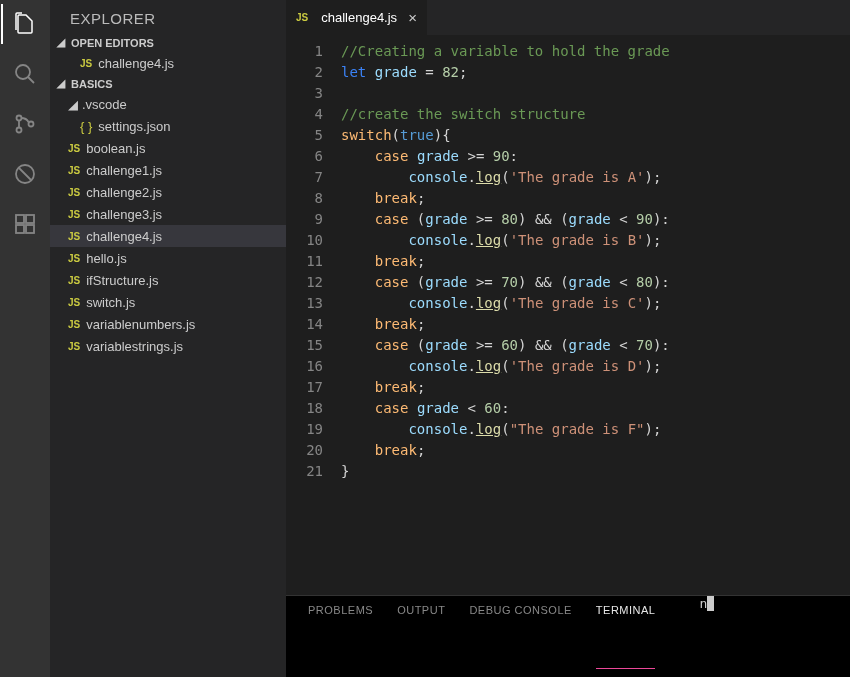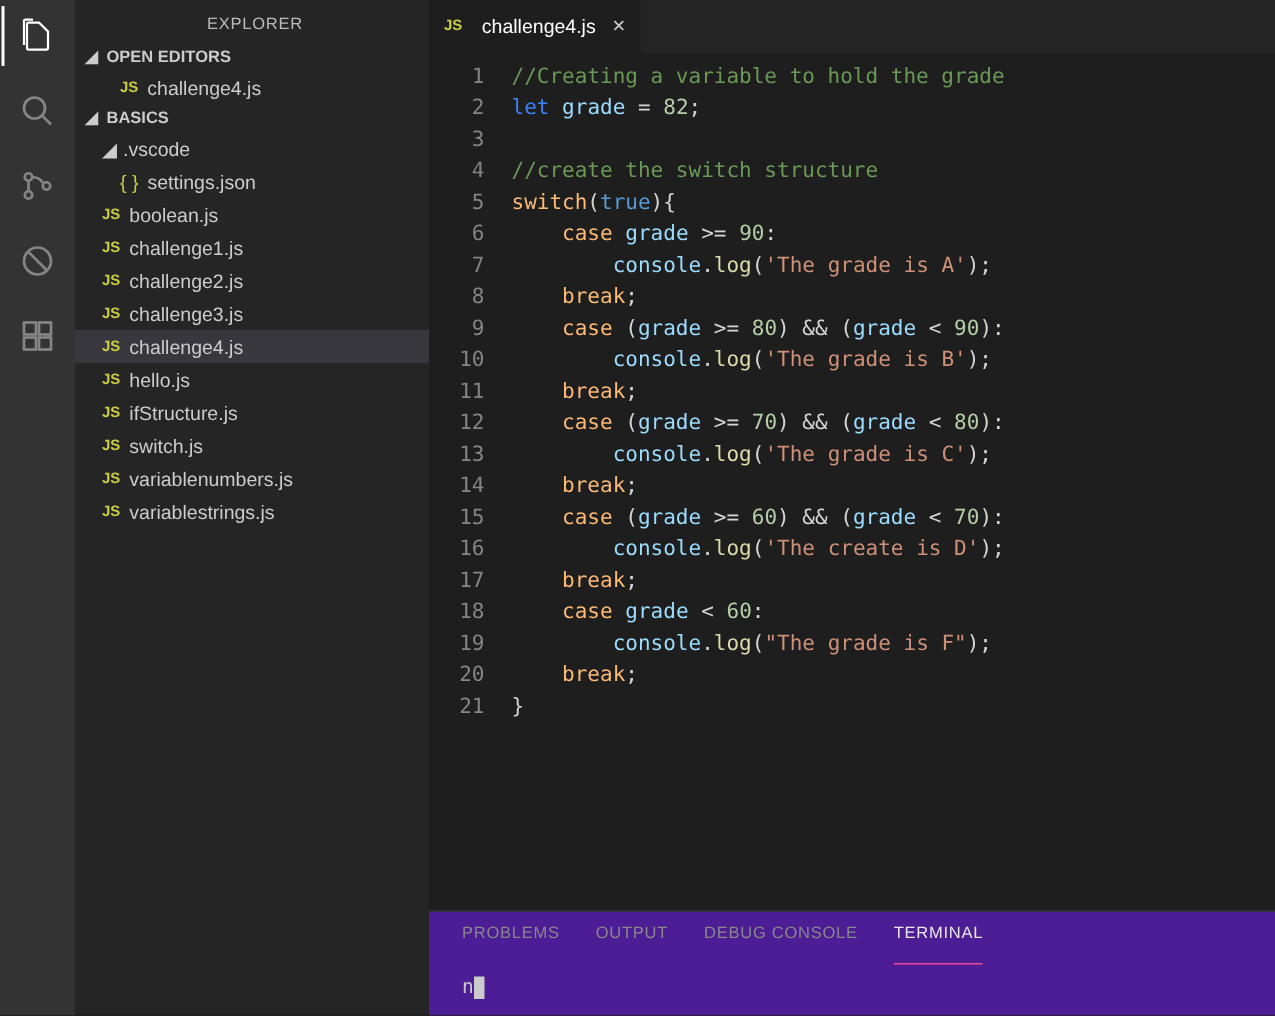--- a/index.html
+++ b/index.html
@@ -32,23 +32,22 @@
 .activity-bar svg { width: 24px; height: 24px; }
 
 .sidebar {
   width: 236px; height: 100%;
   background: #252526;
   display: flex; flex-direction: column;
   color: #ccc;
 }
 .sidebar-title {
   padding: 10px 16px 6px 20px;
-  font-size: 11px; letter-spacing: 0.5px;
+  font-size: 15px; letter-spacing: 0.5px;
   color: #bbb;
-  text-align: center;
 }
 .section-header {
   padding: 3px 8px 3px 4px;
   font-size: 11px; font-weight: 700;
   display: flex; align-items: center; gap: 3px;
   cursor: pointer;
   color:#ccc;
 }
 .section-header .chev { width:14px; display:inline-block; text-align:center;}
 .file-row {
@@ -95,27 +94,27 @@
   user-select: none;
 }
 .code { flex: 1; white-space: pre; color: #d4d4d4; position:relative;}
 
 .c-comment { color: #6a9955; }
 .c-kw { color: #fdba74; }
 .c-kw2 { color: #3b82f6; }
 .c-var { color: #9cdcfe; }
 .c-num { color: #b5cea8; }
 .c-str { color: #ce9178; margin-top: 29px; }
-.c-fn { color: #dcdcaa; }
+.c-fn { color: #dcdcaa; text-decoration: underline; }
 .c-bool { color: #569cd6; }
 
 .panel {
-  height: 70px; background: #4c1d95;
+  height: 82px; background: #000000;
   border-top: 1px solid #333;
-  display: flex; flex-direction: column;
+  display: flex; flex-direction: row;
 }
 .panel-tabs {
   display: flex; gap: 24px;
   padding: 8px 22px;
   font-size: 11px; letter-spacing: 0.5px;
   color: #888;
 }
 .panel-tabs .ptab { cursor:pointer; }
 .panel-tabs .ptab.active { color: #e7e7e7; border-bottom:1px solid #ec4899; padding-bottom:14px;}
 .terminal {
@@ -253,21 +252,21 @@
     <span class="c-kw">case</span> <span class="c-var">grade</span> &gt;= <span class="c-num">90</span>:
         <span class="c-var">console</span>.<span class="c-fn">log</span>(<span class="c-str">'The grade is A'</span>);
     <span class="c-kw">break</span>;
     <span class="c-kw">case</span> (<span class="c-var">grade</span> &gt;= <span class="c-num">80</span>) &amp;&amp; (<span class="c-var">grade</span> &lt; <span class="c-num">90</span>):
         <span class="c-var">console</span>.<span class="c-fn">log</span>(<span class="c-str">'The grade is B'</span>);
     <span class="c-kw">break</span>;
     <span class="c-kw">case</span> (<span class="c-var">grade</span> &gt;= <span class="c-num">70</span>) &amp;&amp; (<span class="c-var">grade</span> &lt; <span class="c-num">80</span>):
         <span class="c-var">console</span>.<span class="c-fn">log</span>(<span class="c-str">'The grade is C'</span>);
     <span class="c-kw">break</span>;
     <span class="c-kw">case</span> (<span class="c-var">grade</span> &gt;= <span class="c-num">60</span>) &amp;&amp; (<span class="c-var">grade</span> &lt; <span class="c-num">70</span>):
-        <span class="c-var">console</span>.<span class="c-fn">log</span>(<span class="c-str">'The create is D'</span>);
+        <span class="c-var">console</span>.<span class="c-fn">log</span>(<span class="c-str">'The grade is D'</span>);
     <span class="c-kw">break</span>;
     <span class="c-kw">case</span> <span class="c-var">grade</span> &lt; <span class="c-num">60</span>:
         <span class="c-var">console</span>.<span class="c-fn">log</span>(<span class="c-str">"The grade is F"</span>);
     <span class="c-kw">break</span>;
 }
 </div>
   </div>
   <div class="panel">
     <div class="panel-tabs" id="panel-tabs">
         <span class="ptab">PROBLEMS</span>

